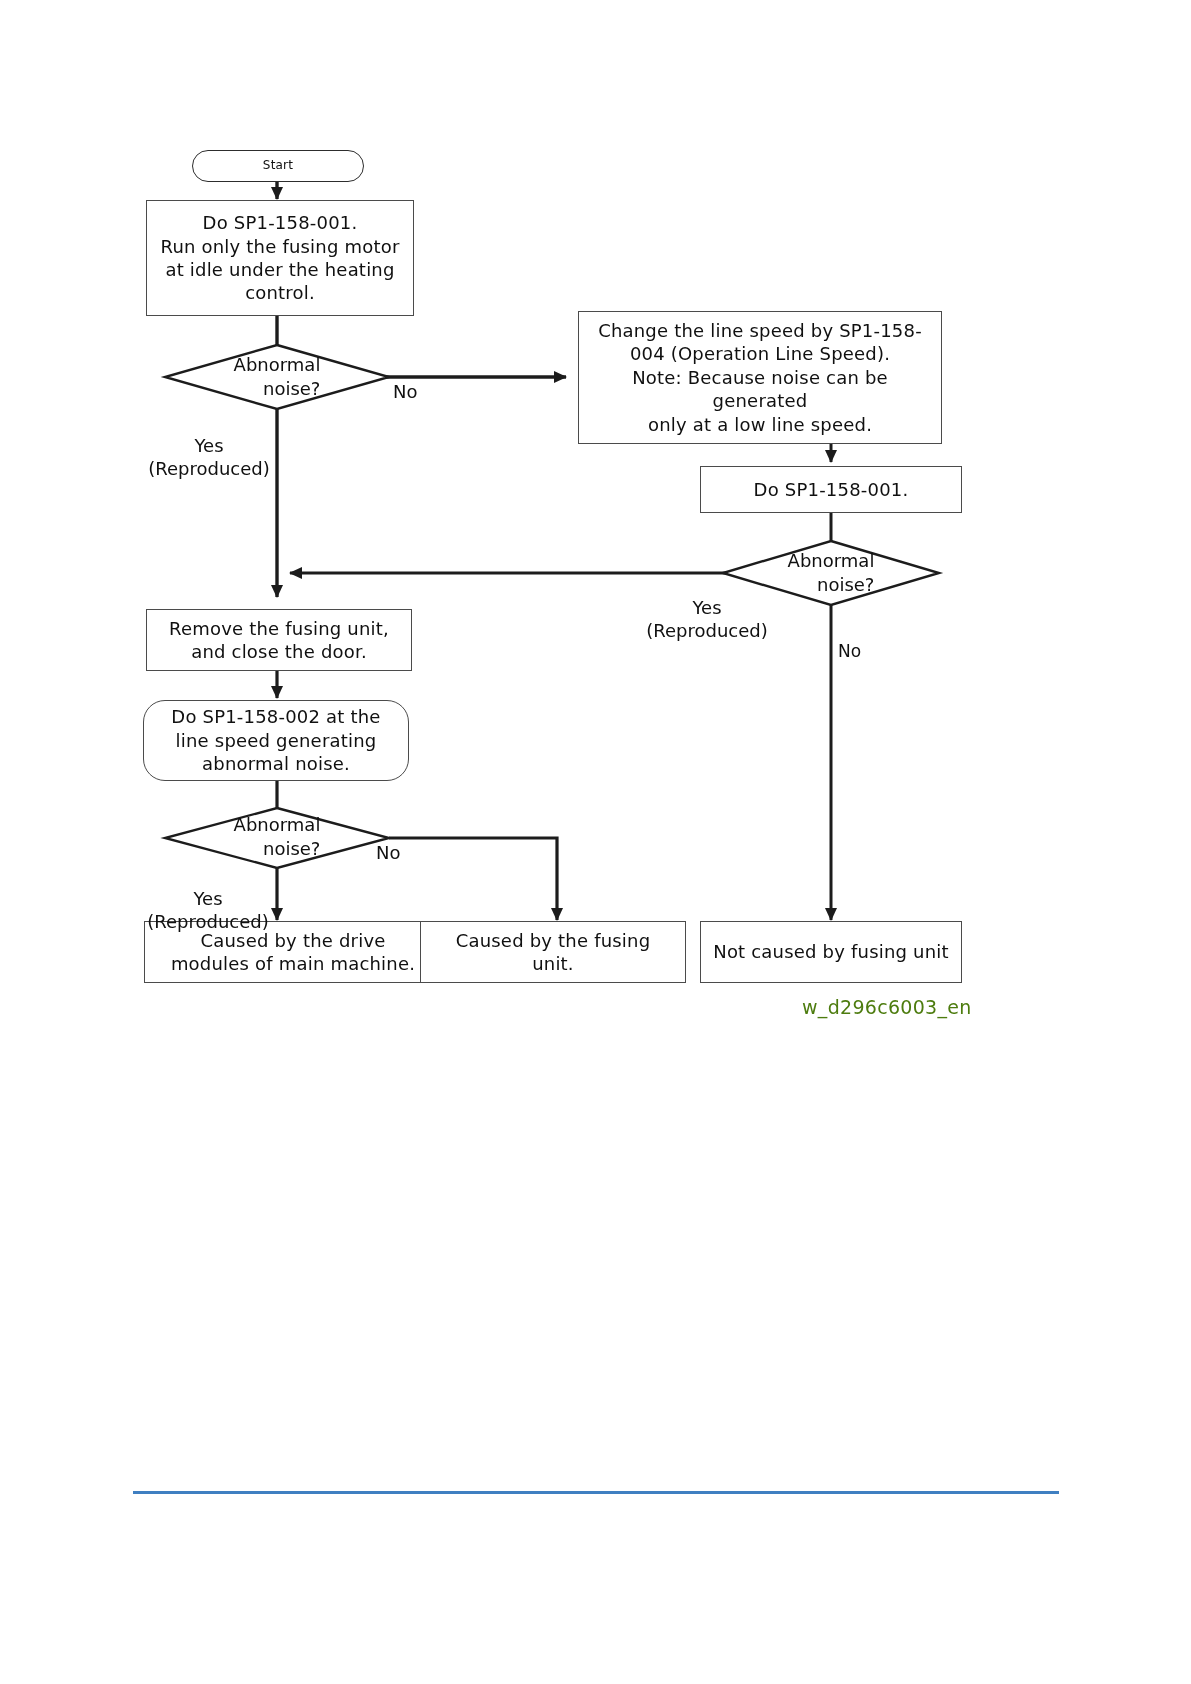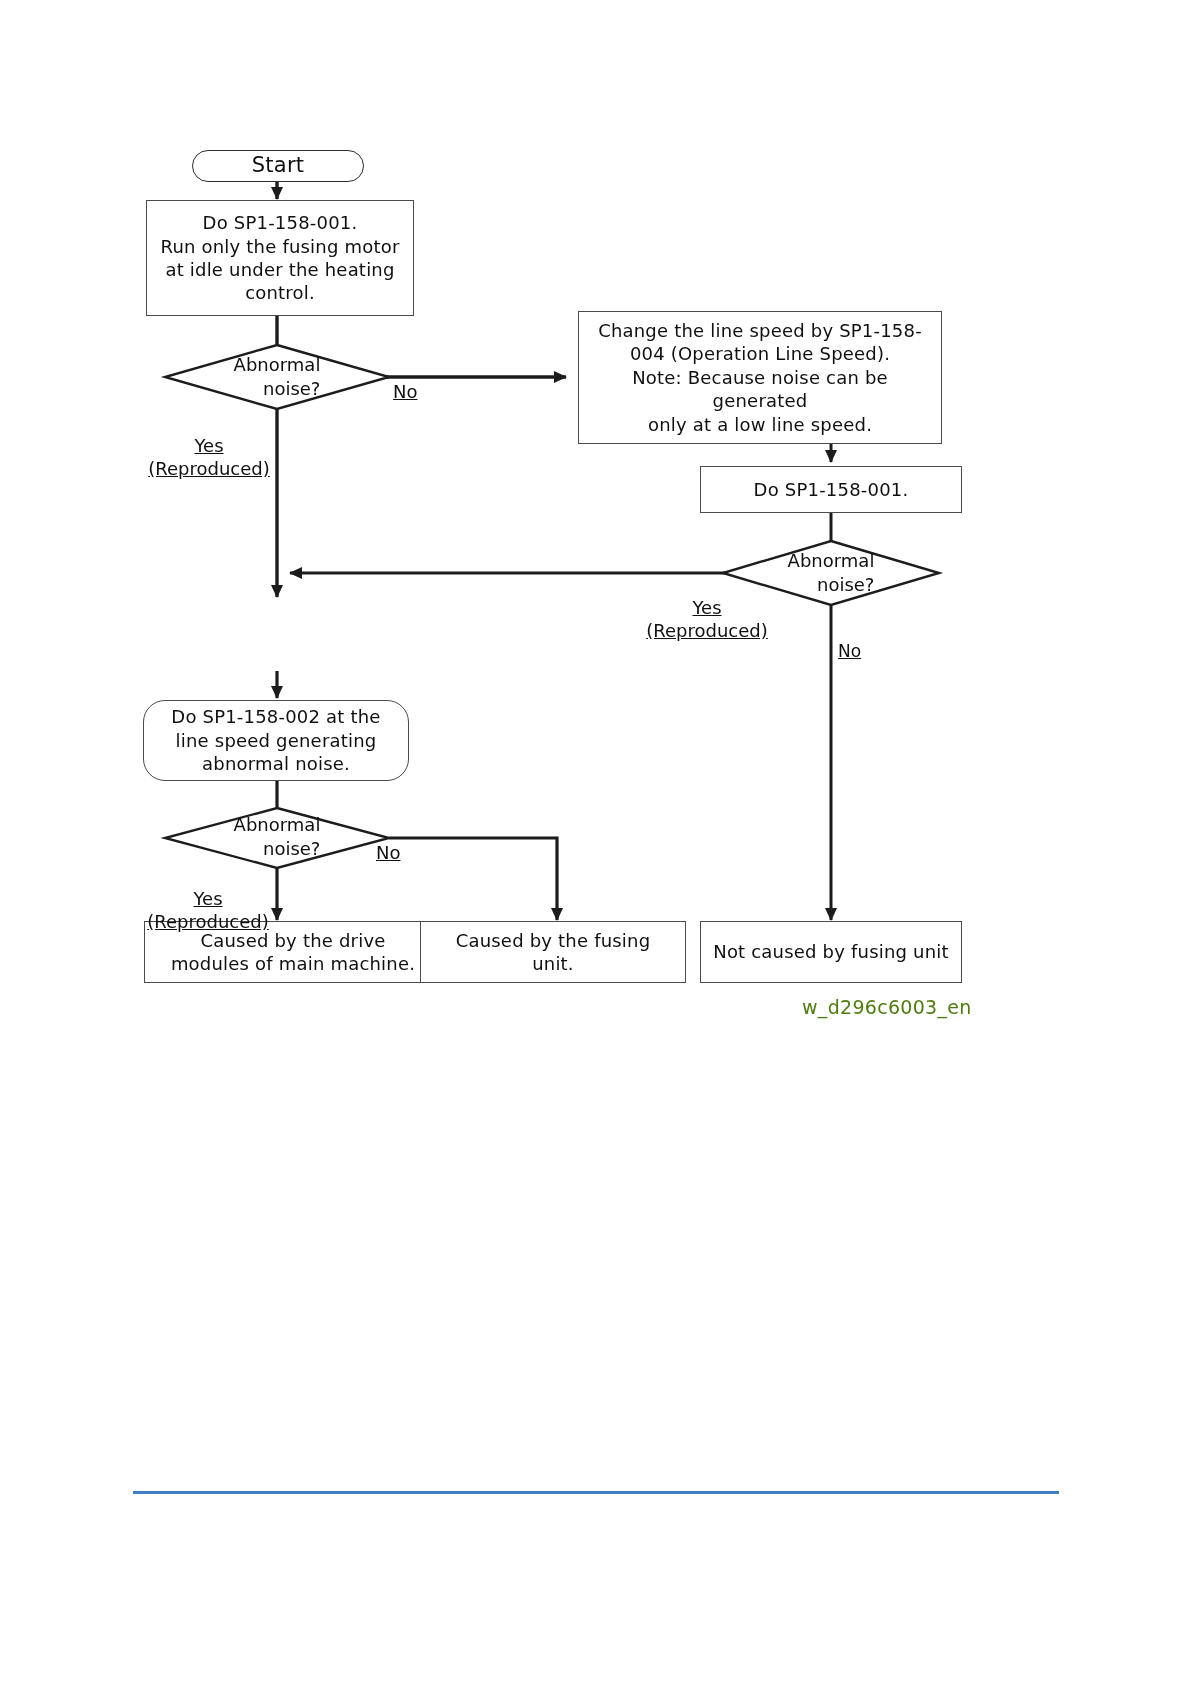--- a/index.html
+++ b/index.html
@@ -62,21 +62,20 @@
     white-space: pre-line;
     pointer-events: none;
   }
   
   .edge-label {
     position: absolute;
     color: #101010;
     white-space: pre-line;
     line-height: 1.28;
     text-align: center;
-    text-decoration: underline;
   }
   .caption {
     position: absolute;
     color: #4d7c0f;
     font-family: "DejaVu Sans", sans-serif;
     letter-spacing: 0.3px;
   }
   .footer-rule {
     position: absolute;
     background: #3f7fc1;
@@ -130,21 +129,21 @@
       <path d="M389,838 L557,838 L557,920" marker-end="url(#arrowBig)"></path>
     </g>
 
     <g fill="#ffffff" stroke="#1c1c1c" stroke-width="2.4">
       <polygon points="277,345 389,377 277,409 165,377"></polygon>
       <polygon points="831,541 939,573 831,605 723,573"></polygon>
       <polygon points="277,808 389,838 277,868 165,838"></polygon>
     </g>
   </svg>
 
-  <div class="node terminator" style="left:192px; top:150px; width:172px; height:32px; font-size:21px;">
+  <div class="node terminator" style="left:192px; top:150px; width:172px; height:32px; font-size:12px;">
     <span class="txt">Start</span>
   </div>
 
   <div class="node" style="left:146px; top:200px; width:268px; height:116px; font-size:18px;">
     <span class="txt">Do SP1-158-001.
 Run only the fusing motor
 at idle under the heating
 control.</span>
   </div>
 
@@ -162,20 +161,24 @@
 
   <div class="node" style="left:700px; top:466px; width:262px; height:47px; font-size:18px;">
     <span class="txt">Do SP1-158-001.</span>
   </div>
 
   <div class="diamond-label" style="left:752px; top:548px; width:158px; height:50px; font-size:18px;">
     <span>Abnormal
 noise?</span>
   </div>
 
+  <div class="node" style="left:146px; top:609px; width:266px; height:62px; font-size:18px;">
+    <span class="txt">Remove the fusing unit,
+and close the door.</span>
+  </div>
 
   <div class="node" style="left:143px; top:700px; width:266px; height:81px; font-size:18px;border-radius:22px;">
     <span class="txt">Do SP1-158-002 at the
 line speed generating
 abnormal noise.</span>
   </div>
 
   <div class="diamond-label" style="left:197px; top:813px; width:160px; height:48px; font-size:18px;">
     <span>Abnormal
 noise?</span>

